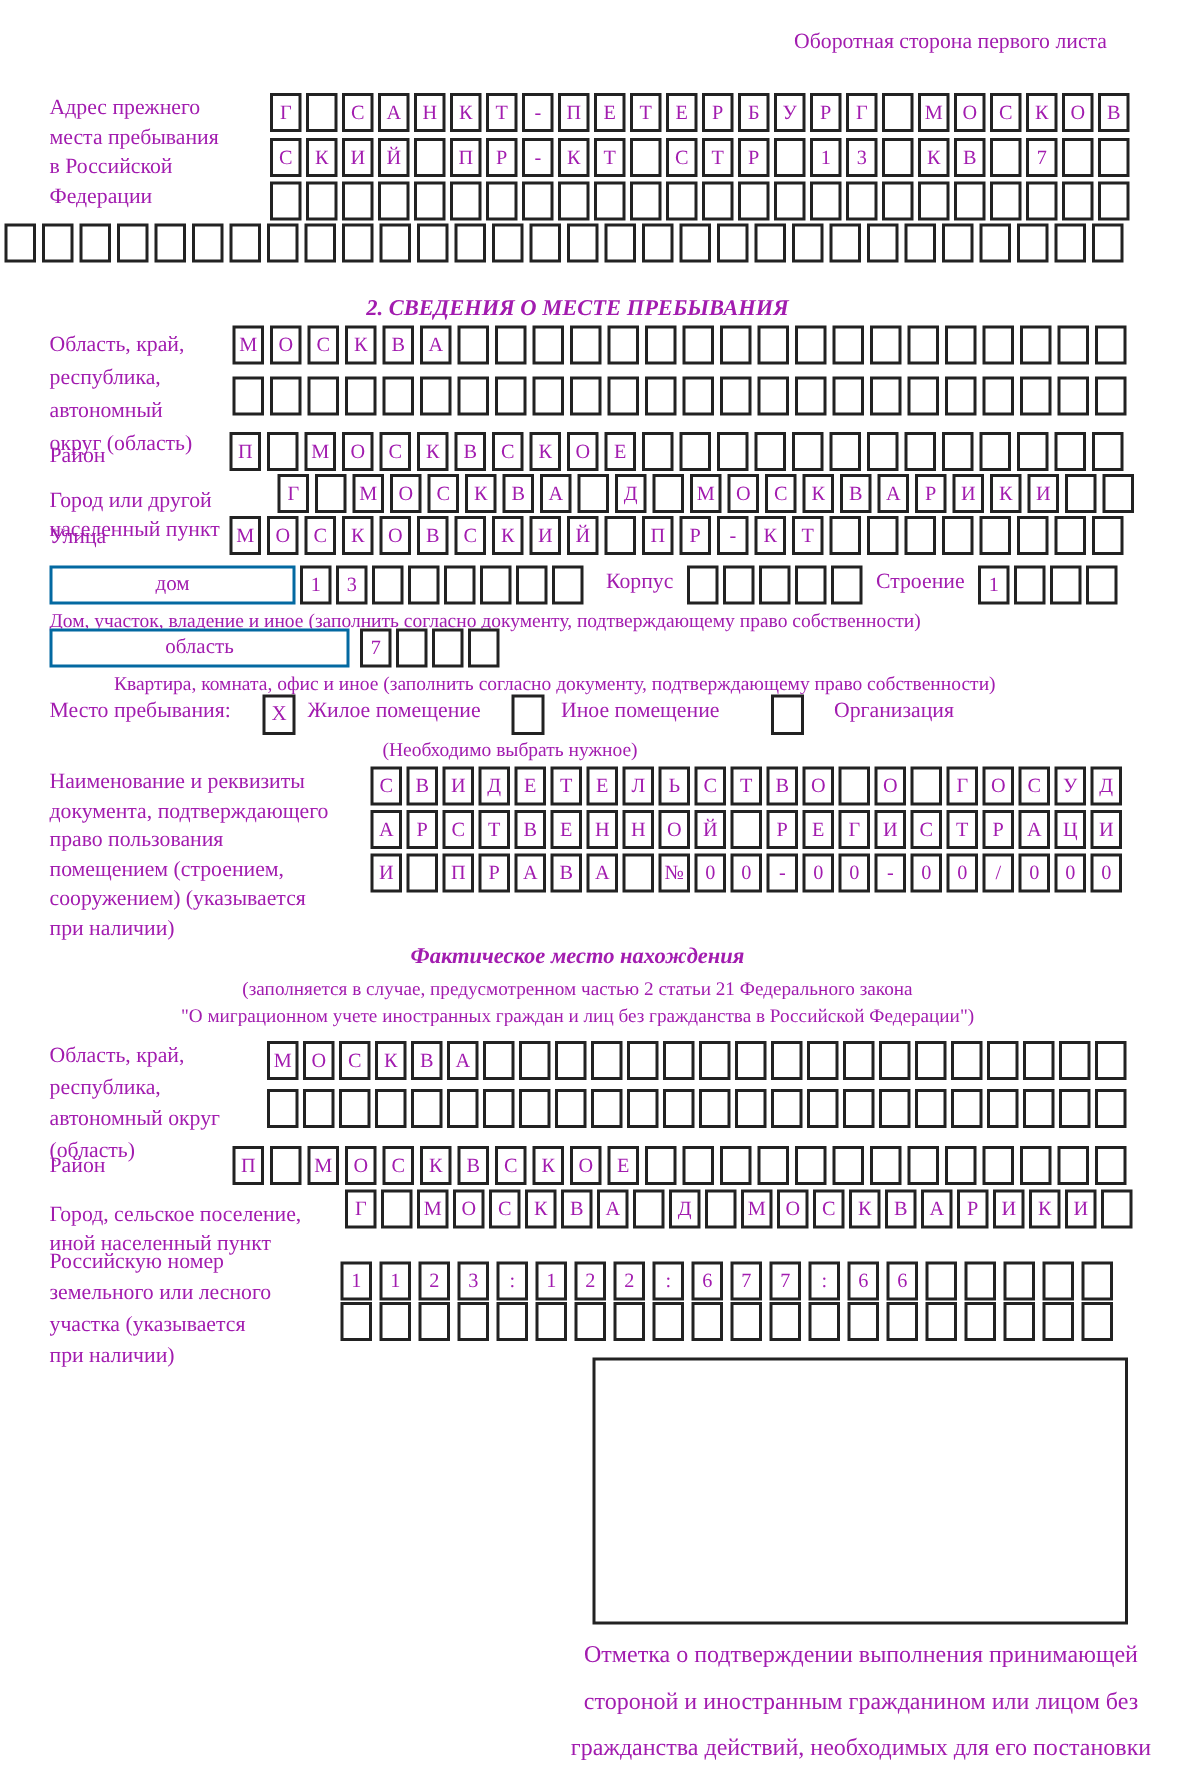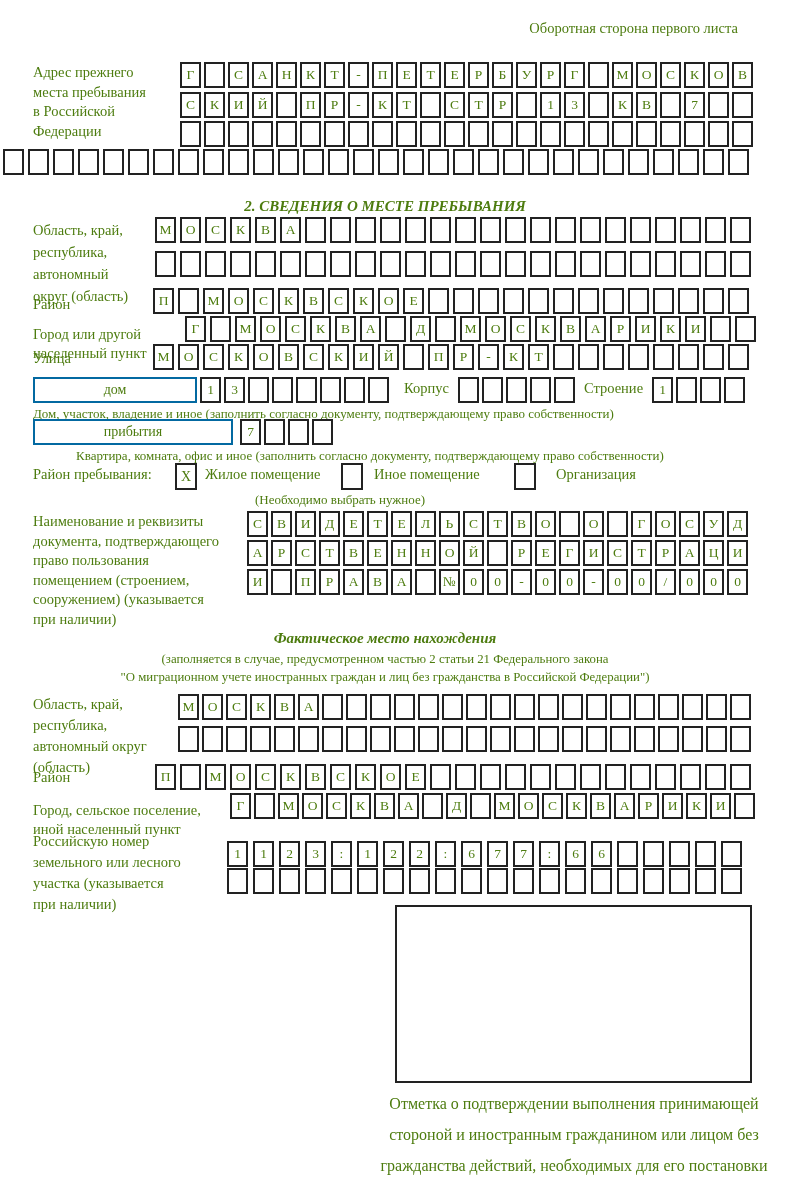--- a/index.html
+++ b/index.html
@@ -1,18 +1,18 @@
 <!DOCTYPE html>
 <html><head>
 <meta charset="utf-8">
 <style>
   html,body{margin:0;padding:0;background:#fff;}
   #form{
     position:relative;width:800px;height:1180px;background:#fff;
-    font-family:"Liberation Serif","DejaVu Serif",serif;color:#4d7c0f;overflow:hidden;
+    font-family:"Liberation Serif","DejaVu Serif",serif;color:#a21caf;overflow:hidden;
   }
   .lbl{position:absolute;font-size:14.5px;line-height:19.5px;white-space:pre-line;}
   .lh22{line-height:22px;}
   .lh21{line-height:21px;}
   .lh19{line-height:19px;margin-top:10px;}
   .note{position:absolute;left:0;width:770px;text-align:center;font-size:12.8px;}
   .sect-title{position:absolute;left:0;width:770px;text-align:center;font-size:15px;font-weight:bold;font-style:italic;}
   .corner{position:absolute;top:20px;right:62px;font-size:14.5px;}
   .cells{position:absolute;display:flex;gap:3px;}
   .g4{gap:4px;}
@@ -324,30 +324,30 @@
     </div>
   <div class="inline-lbl" style="left:584px;top:380px;">Строение</div>
   <div class="cells" style="left:652px;top:377px;">
       <div class="cell">1</div>
       <div class="cell"></div>
       <div class="cell"></div>
       <div class="cell"></div>
     </div>
   <div class="caption" style="left:33px;top:406px;">Дом, участок, владение и иное (заполнить согласно документу, подтверждающему право собственности)</div>
 
-  <div class="lblbox" style="left:33px;top:419px;width:196px;">прибытия</div>
+  <div class="lblbox" style="left:33px;top:419px;width:196px;">область</div>
   <div class="cells" style="left:240px;top:419px;">
       <div class="cell">7</div>
       <div class="cell"></div>
       <div class="cell"></div>
       <div class="cell"></div>
     </div>
   <div class="caption" style="left:33px;top:448px;margin-left:43px;">Квартира, комната, офис и иное (заполнить согласно документу, подтверждающему право собственности)</div>
 
-  <div class="inline-lbl" style="left:33px;top:466px;">Район пребывания:</div>
+  <div class="inline-lbl" style="left:33px;top:466px;">Место пребывания:</div>
   <div class="chk" style="left:175px;top:463px;">X</div>
   <div class="inline-lbl" style="left:205px;top:466px;">Жилое помещение</div>
   <div class="chk" style="left:341px;top:463px;"></div>
   <div class="inline-lbl" style="left:374px;top:466px;">Иное помещение</div>
   <div class="chk" style="left:514px;top:463px;"></div>
   <div class="inline-lbl" style="left:556px;top:466px;">Организация</div>
   <div class="caption" style="left:170px;top:492px;width:340px;text-align:center;">(Необходимо выбрать нужное)</div>
 
   <div class="lbl" style="left:33px;top:512px;">Наименование и реквизиты
 документа, подтверждающего

